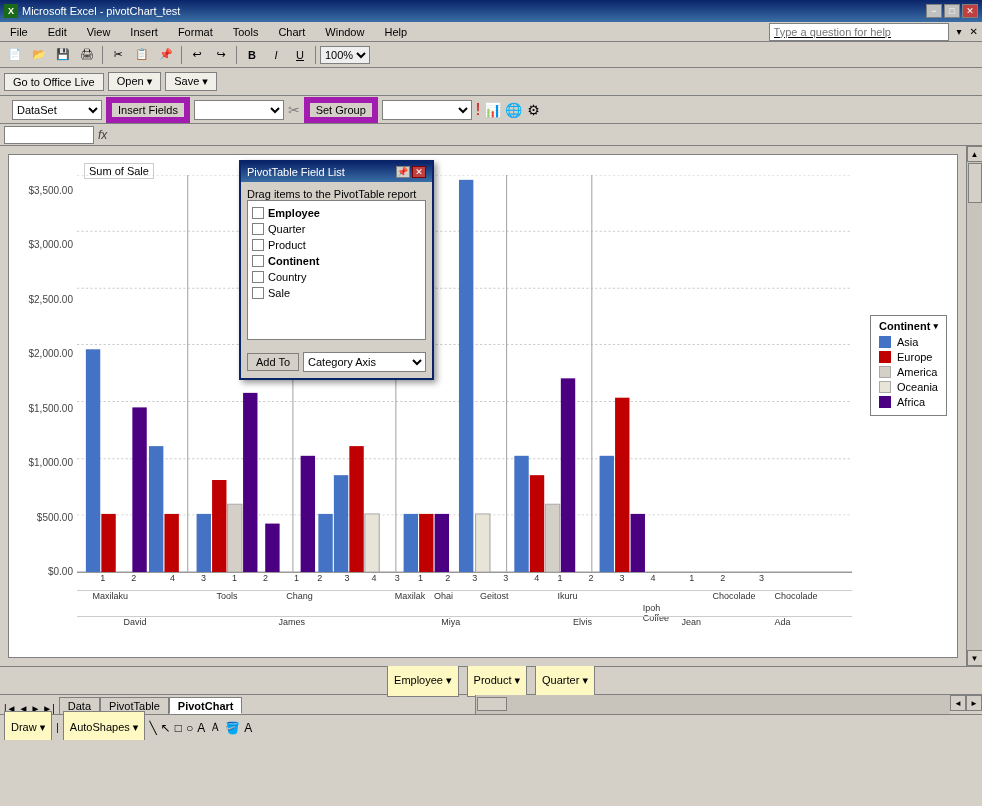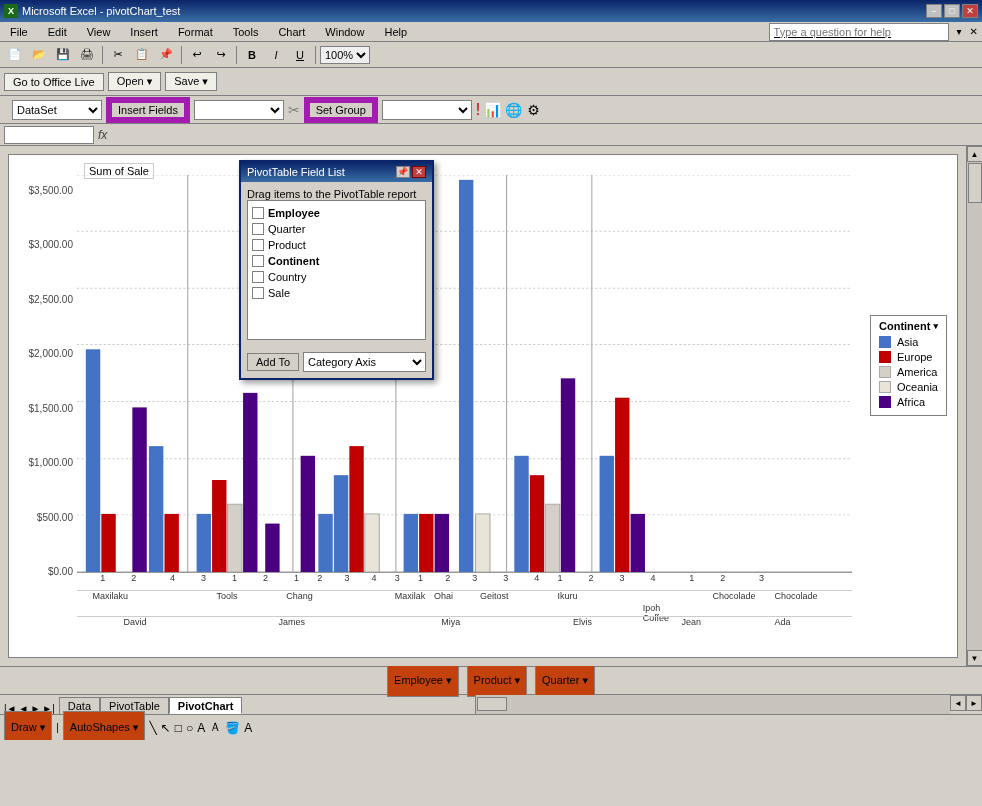--- a/index.html
+++ b/index.html
@@ -278,21 +278,21 @@
     .filter-area {
       background: #d4d0c8;
       border-top: 1px solid #808080;
       height: 28px;
       display: flex;
       align-items: center;
       justify-content: center;
       gap: 8px;
     }
     .filter-btn {
-      background: #c2410c;
+      background: #fef9c3;
       border: 1px solid #808080;
       padding: 9px 6px;
       font-size: 11px;
       cursor: pointer;
       display: flex; align-items: center; gap: 2px;
     }
 
     
     .bottom-toolbar {
       background: #d4d0c8;

